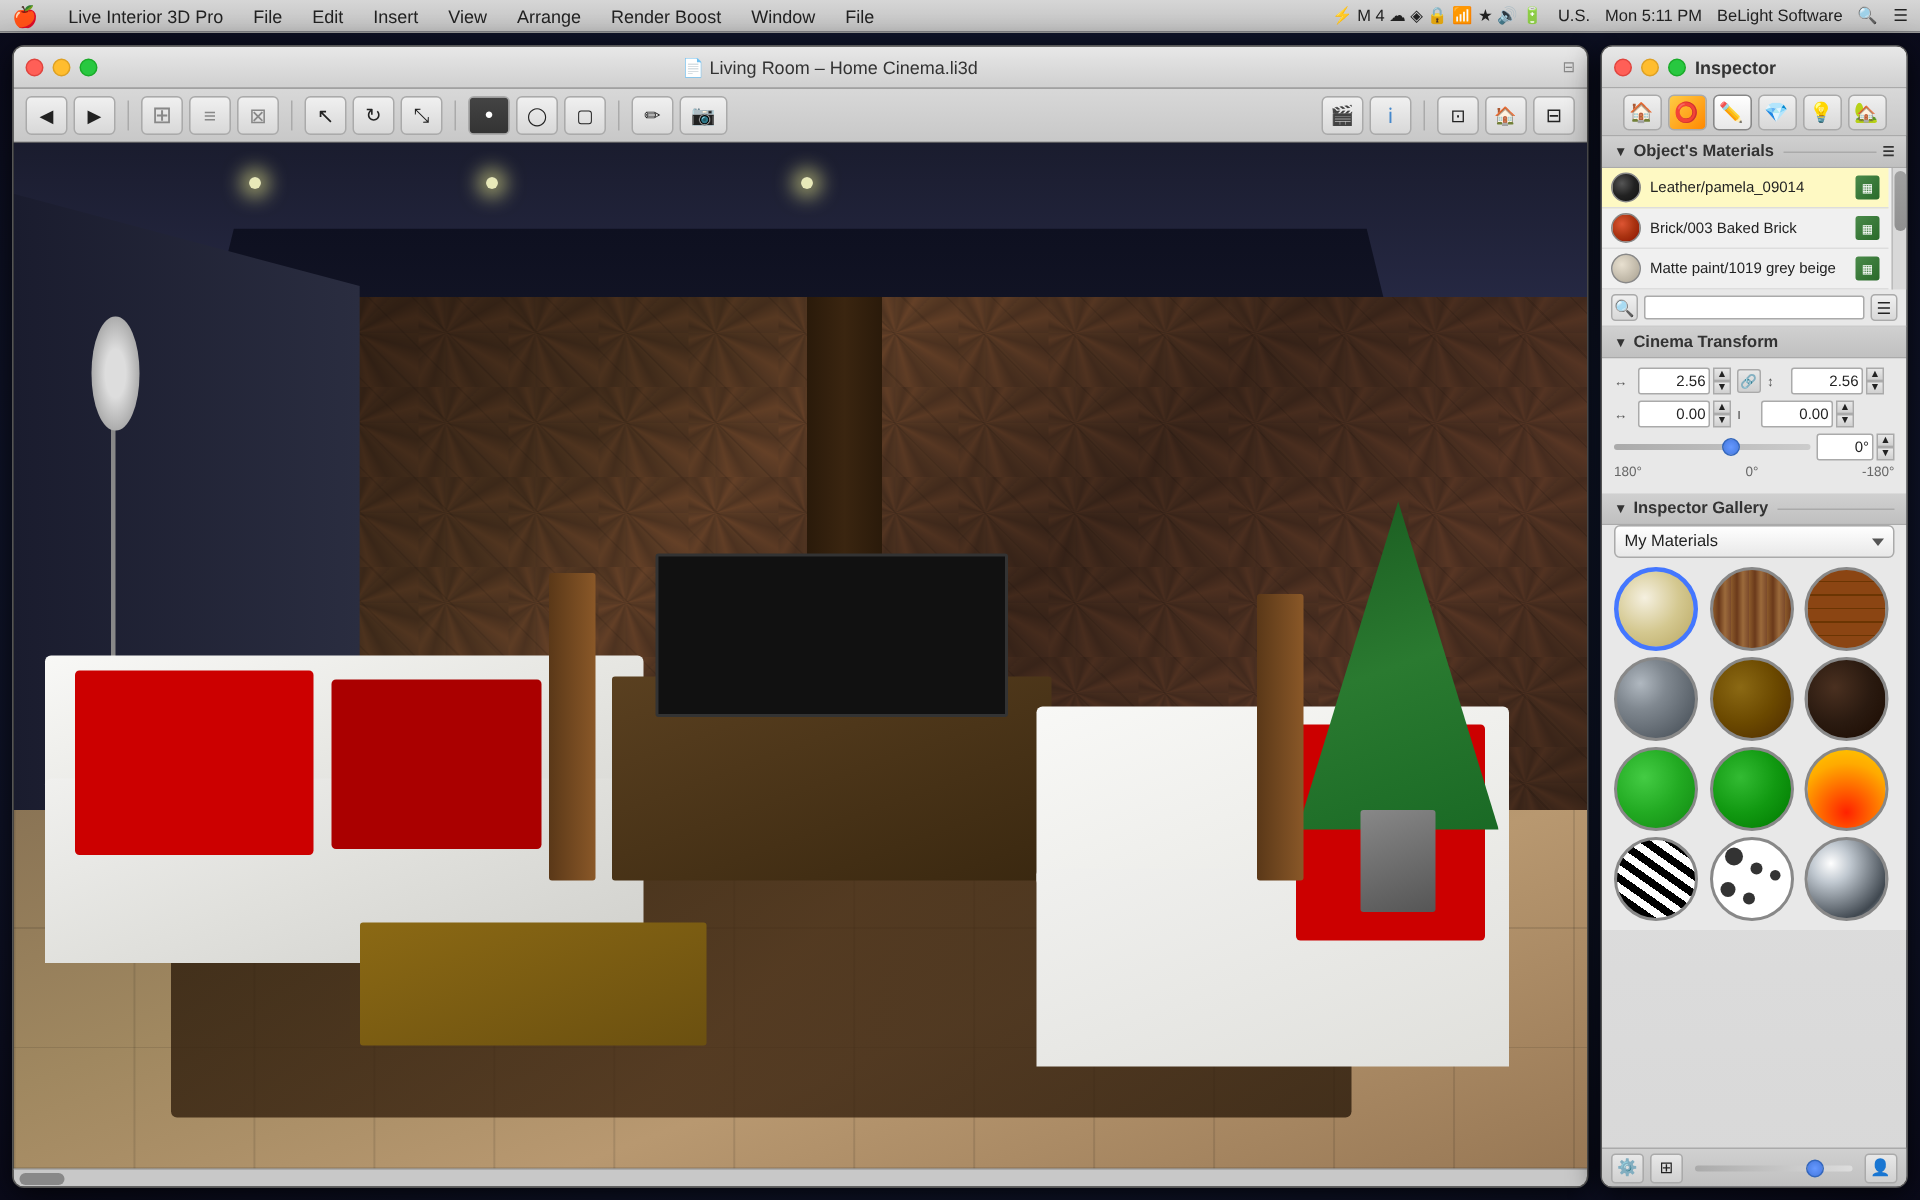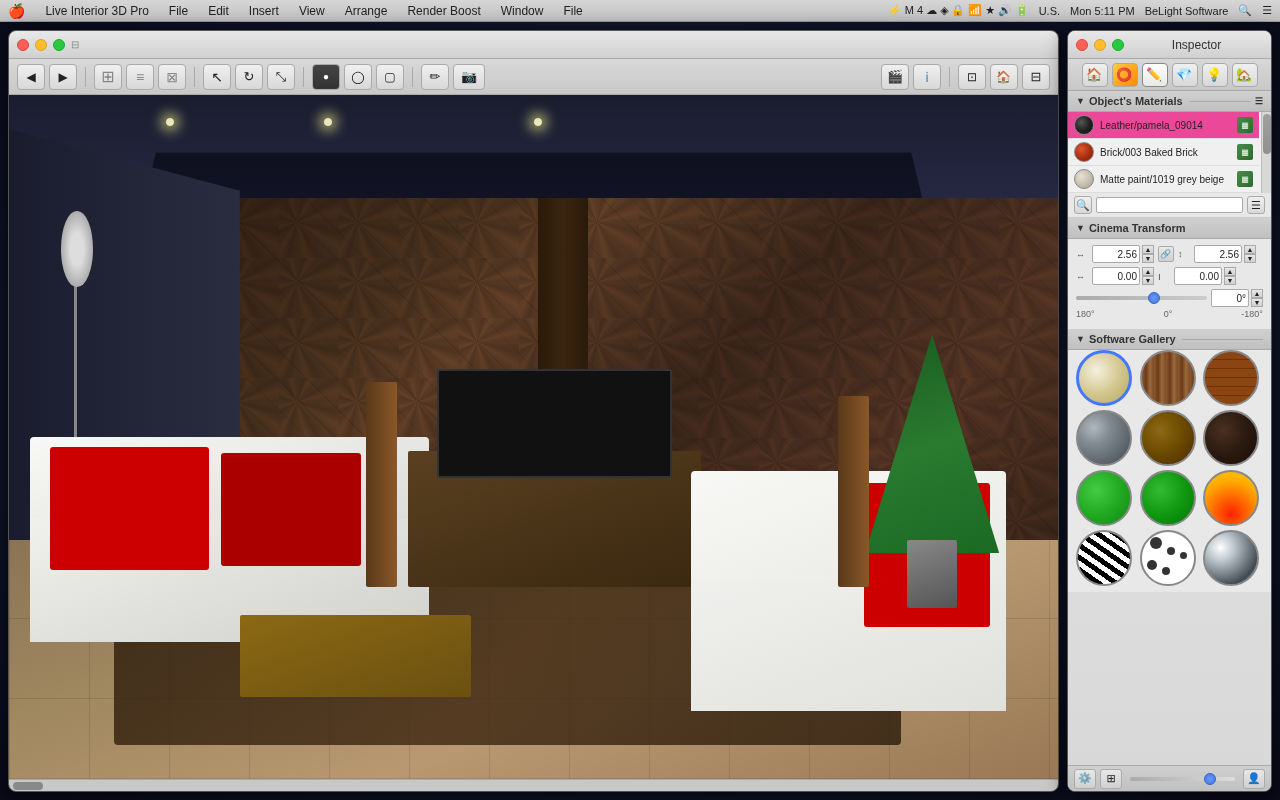--- a/index.html
+++ b/index.html
@@ -417,23 +417,23 @@
       background: linear-gradient(to bottom, #e8e8e8, #d0d0d0);
       display: flex;
       align-items: center;
       padding: 0 8px;
       gap: 6px;
       border-bottom: 1px solid #aaa;
       flex-shrink: 0;
     }
     .inspector-title {
       flex: 1;
-      text-align: center;
+      text-align: left;
       font-size: 12px;
-      font-weight: 400;
+      font-weight: 700;
       color: #333;
     }
 
     
     .inspector-tabs {
       height: 32px;
       background: linear-gradient(to bottom, #d8d8d8, #c8c8c8);
       display: flex;
       align-items: center;
       justify-content: center;
@@ -492,21 +492,21 @@
       background: #f0f0f0;
     }
     .material-item {
       display: flex;
       align-items: center;
       padding: 3px 6px;
       border-bottom: 1px solid #ddd;
       cursor: pointer;
       gap: 6px;
     }
-    .material-item.selected { background: #ec4899; }
+    .material-item.selected { background: #fef9c3; }
     .material-swatch {
       width: 20px; height: 20px;
       border-radius: 50%;
       border: 1px solid #888;
       flex-shrink: 0;
     }
     .material-name {
       flex: 1;
       font-size: 10px;
       color: #222;
@@ -823,20 +823,24 @@
 </div>
 
 <div class="main-area">
 
   <div class="viewport-window">
 
     <div class="window-titlebar">
       <span class="traffic-light tl-red"></span>
       <span class="traffic-light tl-yellow"></span>
       <span class="traffic-light tl-green"></span>
+      <div class="window-title">
+        <span>📄 </span>
+        <span>Living Room – Home Cinema.li3d</span>
+      </div>
       <span style="font-size:10px; color:#888">⊟</span>
     </div>
 
     <div class="toolbar">
       <div class="toolbar-btn">◀</div>
       <div class="toolbar-btn">▶</div>
       <div class="toolbar-separator"></div>
       <div class="toolbar-btn" style="font-size:16px; color:#888">⊞</div>
       <div class="toolbar-btn" style="font-size:14px; color:#888">≡</div>
       <div class="toolbar-btn" style="font-size:14px; color:#888">⊠</div>
@@ -1034,26 +1038,30 @@
         </div>
         <div class="rotation-labels">
           <span>180°</span>
           <span>0°</span>
           <span>-180°</span>
         </div>
       </div>
 
       <div class="section-header">
         <span class="section-arrow">▼</span>
-        <span>Software Gallery</span>
+        <span>Inspector Gallery</span>
         <div class="section-divider"></div>
       </div>
 
       <div class="gallery-section">
 
+        <div class="gallery-dropdown">
+          <span>My Materials</span>
+          <div class="gallery-dropdown-arrow"></div>
+        </div>
 
         <div class="swatches-grid">
           <div class="swatch-item sw-cream selected"></div>
           <div class="swatch-item sw-wood1"></div>
           <div class="swatch-item sw-brick"></div>
           <div class="swatch-item sw-metal"></div>
           <div class="swatch-item sw-brown"></div>
           <div class="swatch-item sw-darkbrown"></div>
           <div class="swatch-item sw-green1"></div>
           <div class="swatch-item sw-green2"></div>

